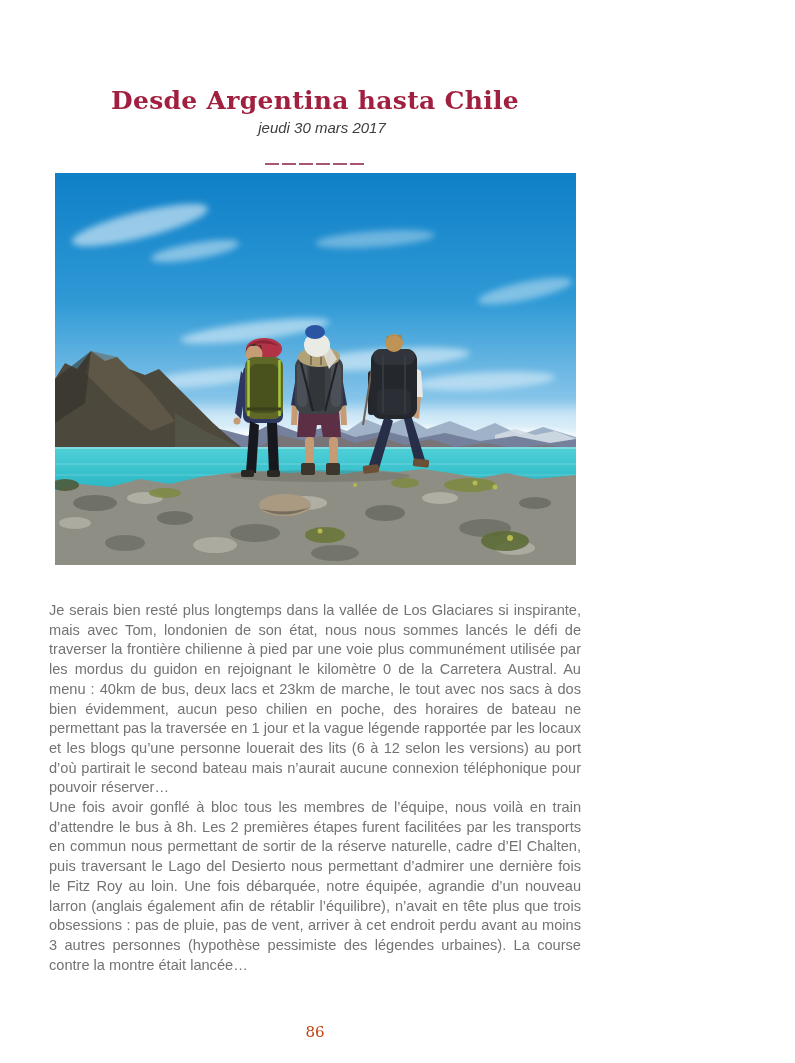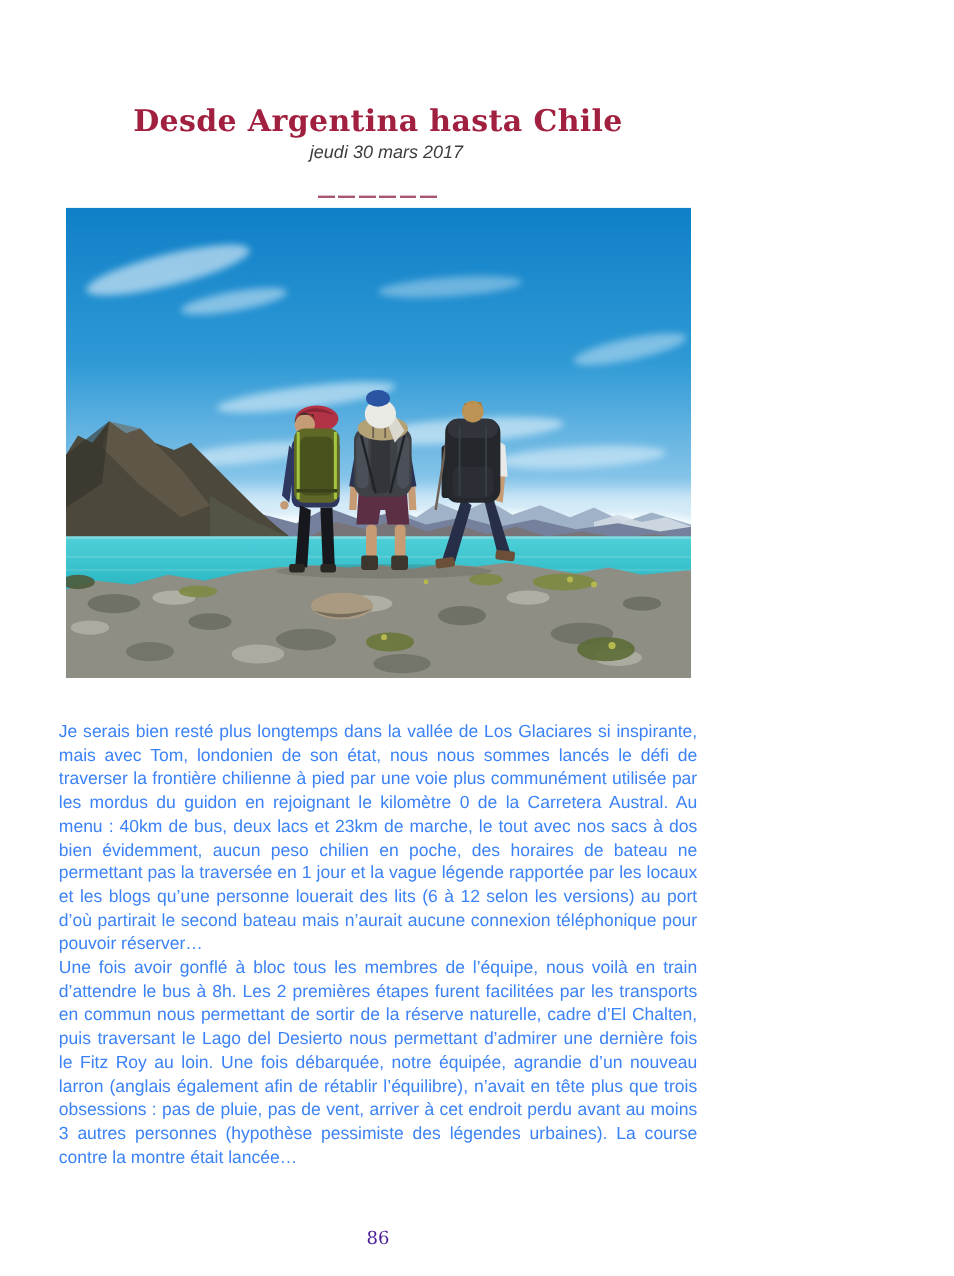--- a/index.html
+++ b/index.html
@@ -36,30 +36,30 @@
     margin:8px auto 0;
     overflow:hidden;
   }
   .photo-wrap svg{display:block;}
   .article{
     width:532px;
     margin:36px auto 0;
     font-size:14.6px;
     line-height:19.7px;
     text-align:justify;
-    color:#3b82f6;
+    color:#737373;
   }
   .article p{margin:0;}
   .page-number{
     position:absolute;
     left:0;right:0;bottom:22px;
     text-align:center;
     font-family:"DejaVu Serif","Liberation Serif",serif;
     font-size:15px;
-    color:#4c1d95;
+    color:#c2410c;
   }
 </style>
 </head>
 <body>
 
 <div class="page">
 
   <div class="header">
     <h1 class="title">Desde Argentina hasta Chile</h1>
     <div class="date">jeudi 30 mars 2017</div>

